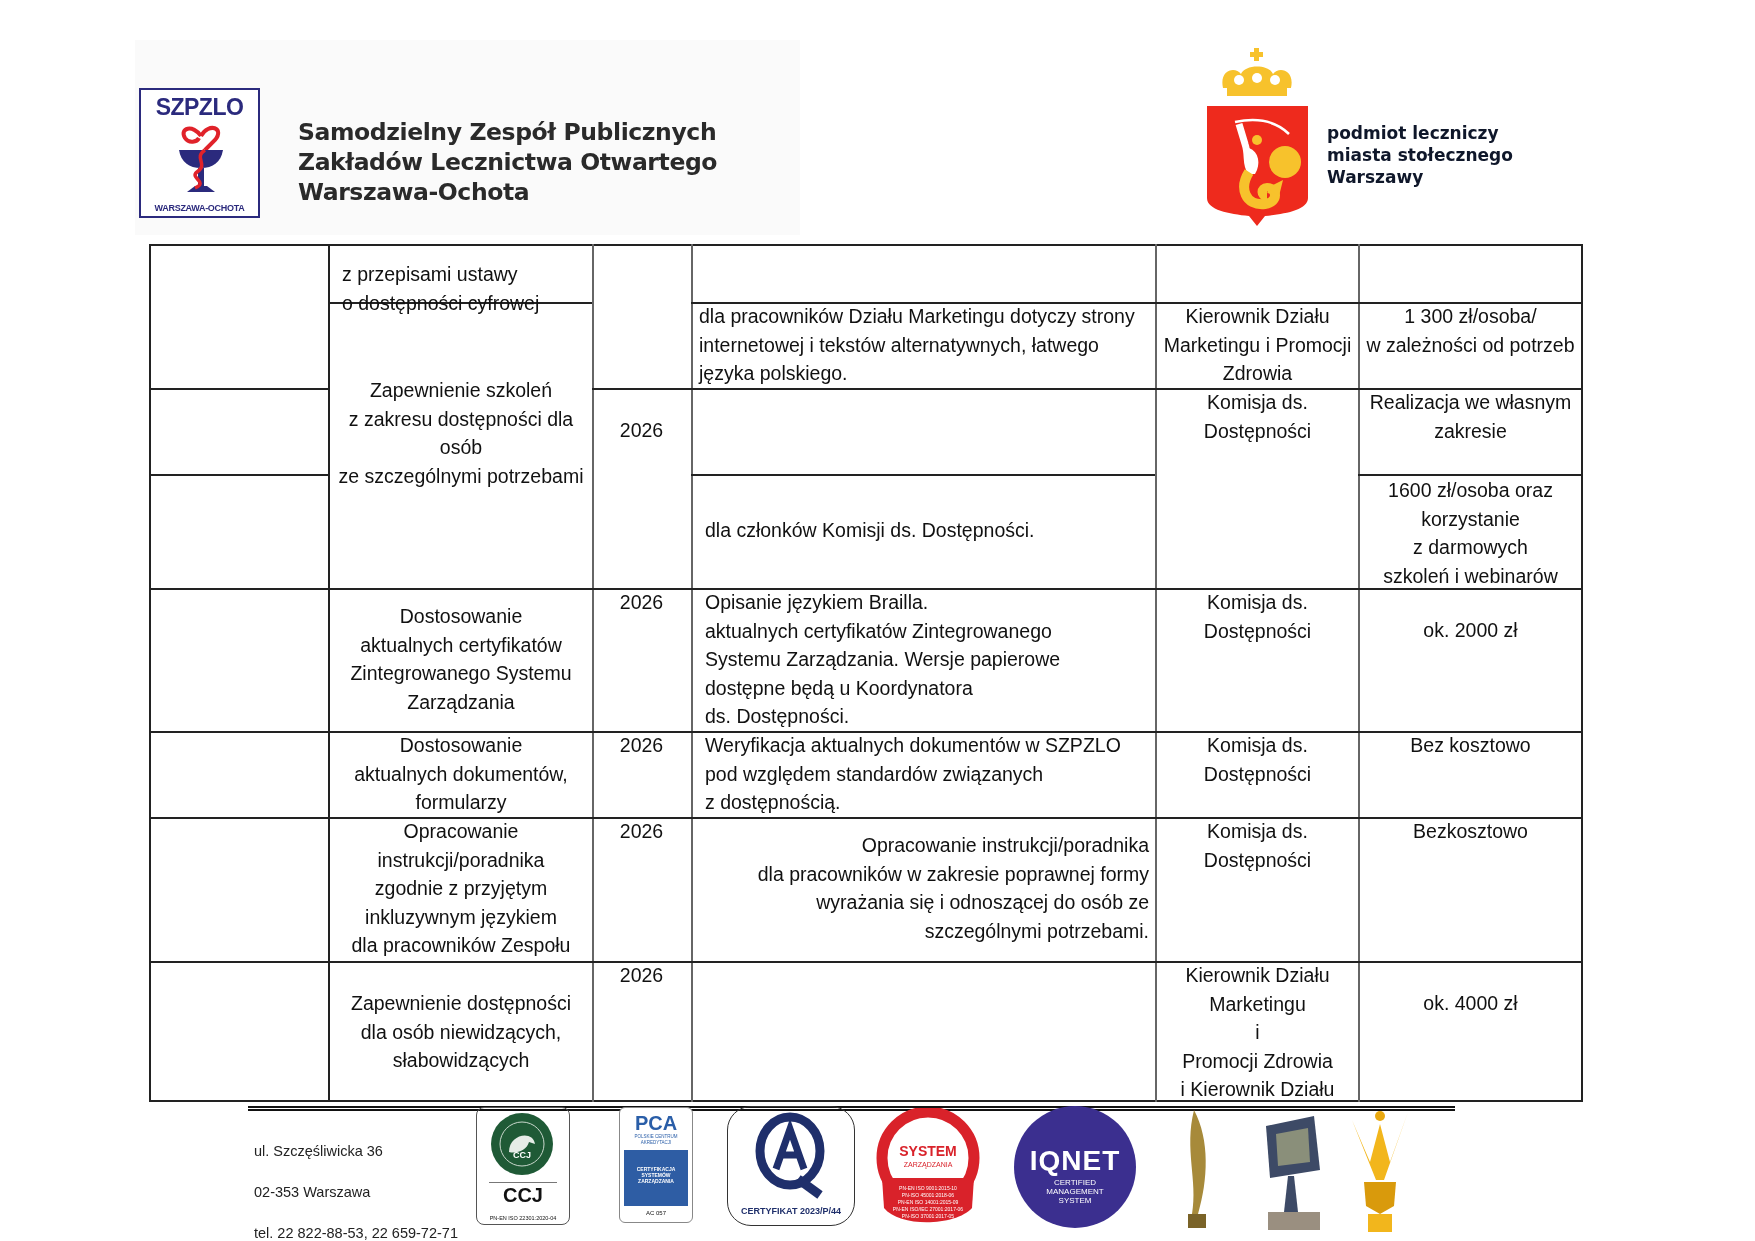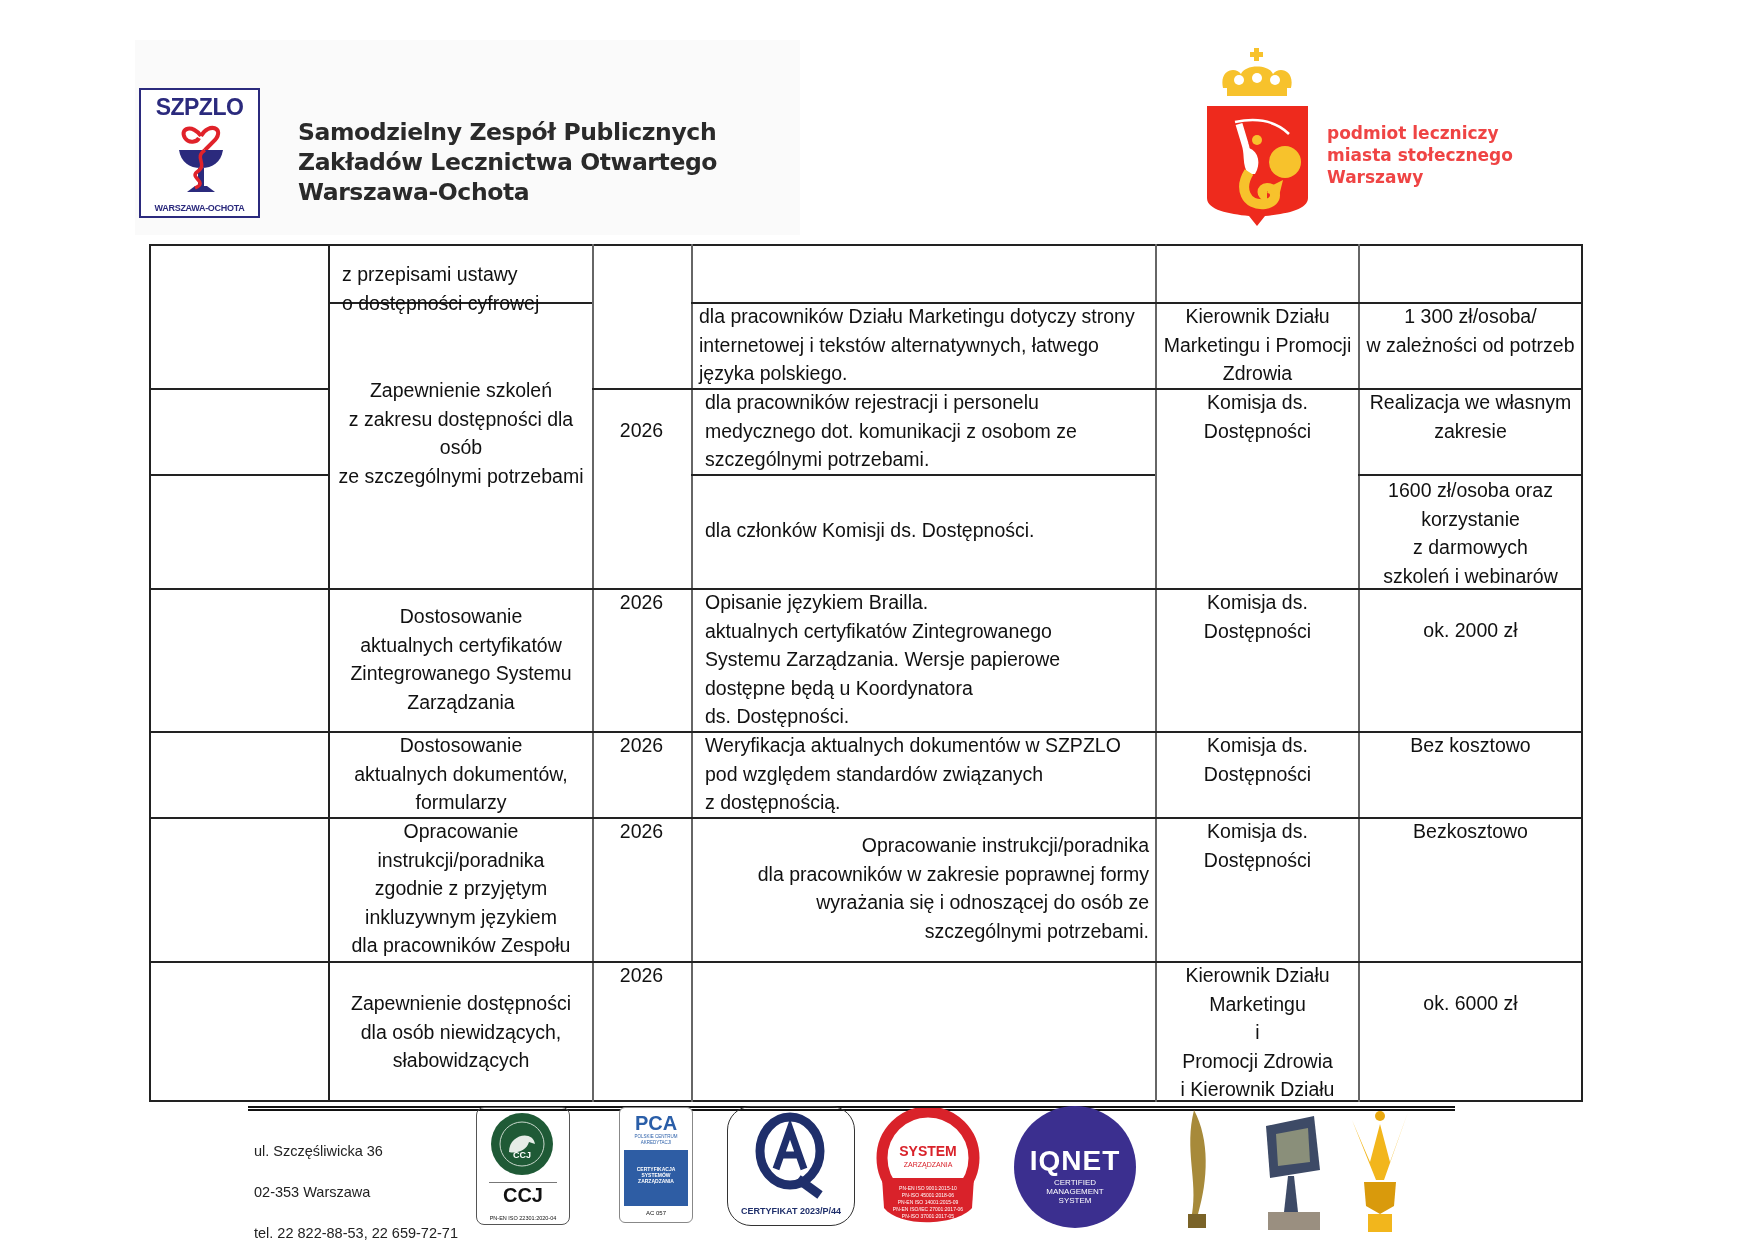--- a/index.html
+++ b/index.html
@@ -6,21 +6,21 @@
   body{width:1755px;height:1241px;position:relative;overflow:hidden;font-family:"Liberation Sans",sans-serif;color:#111;}
   .abs{position:absolute;}
   
   .hdr-band{left:135px;top:40px;width:665px;height:195px;background:#fafafa;}
   .logo-box{left:139px;top:88px;width:121px;height:130px;border:2px solid #2b2a7d;background:#fff;box-sizing:border-box;}
   .logo-title{position:absolute;left:0;right:0;top:4px;text-align:center;color:#2b2a7d;font-weight:bold;font-size:23px;letter-spacing:-0.5px;}
   .logo-sub{position:absolute;left:0;right:0;bottom:3px;text-align:center;color:#2b2a7d;font-weight:bold;font-size:9px;letter-spacing:-0.3px;}
   .logo-svg{position:absolute;left:30px;top:32px;}
   .org-name{left:298px;top:117px;font-size:23.5px;font-weight:bold;line-height:30px;color:#2a2a2a;font-family:"DejaVu Sans",sans-serif;letter-spacing:-0.4px;}
   .crest{left:1205px;top:48px;}
-  .city-text{left:1327px;top:122px;font-size:17px;line-height:22px;font-weight:bold;color:#ef4444;font-family:"DejaVu Sans",sans-serif;}
+  .city-text{left:1327px;top:122px;font-size:17px;line-height:22px;font-weight:bold;color:#0f172a;font-family:"DejaVu Sans",sans-serif;}
   
   .tbl{left:149px;top:244px;width:1434px;height:858px;}
   .cell{position:absolute;box-sizing:border-box;font-size:19.5px;line-height:28.5px;padding:0 6px;overflow:hidden;white-space:pre-line;font-family:"Liberation Sans",sans-serif;}
   .c{text-align:center;}
   .hl{position:absolute;height:1.6px;background:#222;}
   .vl{position:absolute;width:1.6px;background:#666;}
   
   .foot-rule{left:248px;top:1106px;width:1207px;height:5px;border-top:2px solid #111;border-bottom:2px solid #111;box-sizing:border-box;}
   .addr{left:254px;top:1120px;font-size:14.5px;line-height:20.5px;color:#222;white-space:pre-line;font-family:"Liberation Sans",sans-serif;}
   .badge{position:absolute;box-sizing:border-box;}
@@ -113,21 +113,20 @@
   <div class="cell c" style="left:181px;top:58px;width:262px;height:286px;padding-top:74px;">Zapewnienie szkoleń
  z zakresu dostępności dla osób
 ze szczególnymi potrzebami</div>
   <div class="cell c" style="left:443px;top:144px;width:99px;height:200px;padding-top:28px;">2026</div>
 
   <div class="cell" style="left:544px;top:58px;width:462px;height:86px;">dla pracowników Działu Marketingu dotyczy strony internetowej  i tekstów alternatywnych, łatwego języka polskiego.</div>
   <div class="cell c" style="left:1008px;top:58px;width:201px;height:86px;">Kierownik Działu Marketingu i Promocji Zdrowia</div>
   <div class="cell c" style="left:1211px;top:58px;width:221px;height:86px;">1 300 zł/osoba/
 w zależności od potrzeb</div>
 
-  <div class="cell" style="left:544px;top:144px;width:462px;height:86px;padding-left:12px;">dla pracowników rejestracji i personelu medycznego dot. komunikacji z osobom ze szczególnymi potrzebami.</div>
   <div class="cell c" style="left:1008px;top:144px;width:201px;height:200px;">Komisja ds.
 Dostępności</div>
   <div class="cell c" style="left:1211px;top:144px;width:221px;height:86px;white-space:pre;padding:0 2px;">Realizacja we własnym
 zakresie</div>
 
   <div class="cell" style="left:544px;top:230px;width:462px;height:114px;padding-left:12px;padding-top:42px;">dla członków Komisji ds. Dostępności.</div>
   <div class="cell c" style="left:1211px;top:230px;width:221px;height:114px;padding-top:2px;">1600 zł/osoba  oraz
 korzystanie
 z darmowych
 szkoleń i webinarów</div>
@@ -173,21 +172,21 @@
 
   <div class="cell c" style="left:181px;top:717px;width:262px;height:139px;padding-top:28px;">Zapewnienie dostępności
 dla osób niewidzących,
 słabowidzących</div>
   <div class="cell c" style="left:443px;top:717px;width:99px;height:139px;">2026</div>
   <div class="cell c" style="left:1008px;top:717px;width:201px;height:139px;">Kierownik Działu
 Marketingu
 i
 Promocji Zdrowia
 i Kierownik Działu</div>
-  <div class="cell c" style="left:1211px;top:717px;width:221px;height:139px;padding-top:28px;">ok. 6000 zł</div>
+  <div class="cell c" style="left:1211px;top:717px;width:221px;height:139px;padding-top:28px;">ok. 4000 zł</div>
 </div>
 
 <div class="abs foot-rule"></div>
 
 <div class="abs addr">
   <div>ul. Szczęśliwicka 36</div>
   <div>02-353 Warszawa</div>
   <div>tel. 22 822-88-53, 22 659-72-71</div>
   
   

